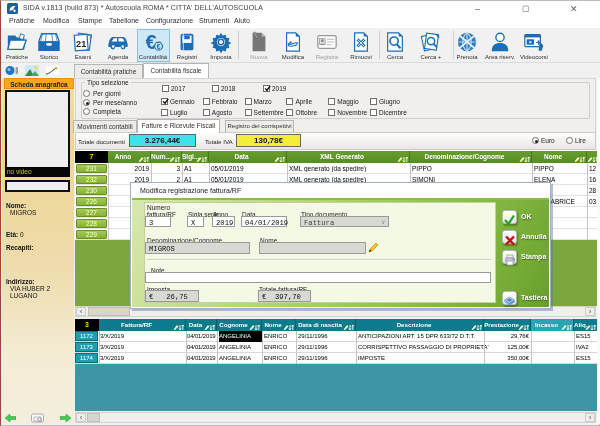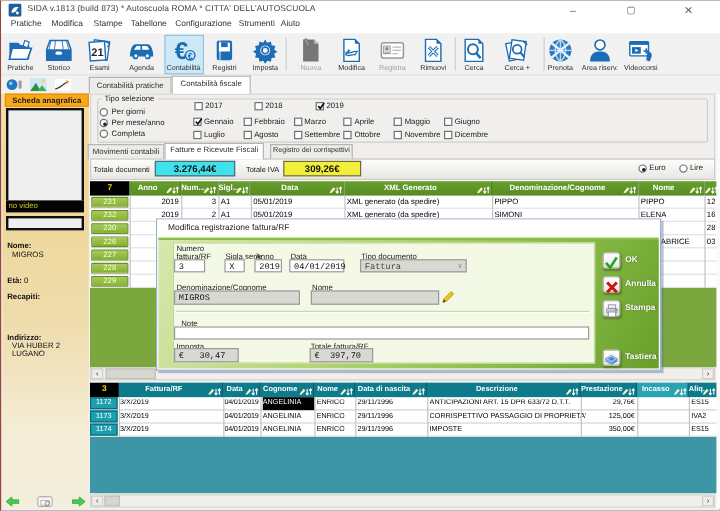--- a/index.html
+++ b/index.html
@@ -351,21 +351,21 @@
       <div class="rlab" style="left:378px;top:108px;">Dicembre</div>
     </div>
 
 <div class="tab2" style="left:72px;top:119px;width:64px;text-align:center;padding:2px 0 0 0;">Movimenti contabili</div>
 <div class="tab2 sel" style="left:136px;top:118px;height:14px;width:83px;text-align:center;padding:2px 0 0 0;">Fatture e Ricevute Fiscali</div>
 <div class="tab2" style="left:224px;top:119px;width:69px;text-align:center;padding:2px 0 0 0;font-size:6px;">Registro dei corrispettivi</div>
 <div class="abs" id="totals"></div>
 <div class="tot-l" style="left:77px;top:137px;font-size:6.2px;">Totale documenti</div>
 <div class="abs" id="cyanbox">3.276,44€</div>
 <div class="tot-l" style="left:204px;top:137px;font-size:6.2px;">Totale IVA</div>
-<div class="abs" id="yellowbox">309,26€</div>
+<div class="abs" id="yellowbox">130,78€</div>
 <div class="radio sel" style="left:531px;top:136px;"></div>
     <div class="rlab" style="left:540px;top:136px;">Euro</div>
 <div class="radio" style="left:565px;top:136px;"></div>
     <div class="rlab" style="left:574px;top:136px;">Lire</div>
 
 <div class="abs" id="t1">
       <div id="t1rh">7</div>
       <div class="t1h" style="left:33px;width:43px;">Anno<span class="hic"><svg width="11" height="7" viewBox="0 0 11 7" style="vertical-align:middle">
             <path d="M0.5 5.5 L4 1 L5.5 2.5 L2 6 Z" fill="#f8f8c8"></path>
             <path d="M7 1 v5 M5.8 4.5 l1.2 1.5 1.2-1.5" stroke="#fff" stroke-width="0.9" fill="none"></path>
@@ -591,21 +591,21 @@
       <div class="dl" style="left:156px;top:8px;">Tipo documento</div>
       <div class="din gray" style="left:155px;top:13px;width:89px;height:11px;color:#444;">Fattura<span style="position:absolute;right:3px;top:1px;color:#888;font-size:6px;">∨</span></div>
       <div class="dl" style="left:2px;top:34px;">Denominazione/Cognome</div>
       <div class="din gray" style="left:0px;top:39px;width:105px;height:12px;">MIGROS</div>
       <div class="dl" style="left:115px;top:34px;">Nome</div>
       <div class="din gray" style="left:114px;top:39px;width:107px;height:12px;"></div>
       <div id="dsep"></div>
       <div class="dl" style="left:6px;top:64px;">Note</div>
       <div class="din" style="left:0px;top:69px;width:346px;height:11px;"></div>
       <div class="dl" style="left:2px;top:83px;">Imposta</div>
-      <div class="din gray" style="left:0px;top:87px;width:54px;height:12px;">€   30,47</div>
+      <div class="din gray" style="left:0px;top:87px;width:54px;height:12px;">€   26,75</div>
       <div class="dl" style="left:114px;top:83px;">Totale fattura/RF</div>
       <div class="din gray" style="left:113px;top:87px;width:53px;height:12px;">€  397,70</div>
       <svg style="position:absolute;left:222px;top:38px;" width="12" height="13" viewBox="0 0 12 13">
             <path d="M2 11 L3 8 L9 2 L11 4 L5 10 Z" fill="#f5c518" stroke="#b8860b" stroke-width="0.7"></path>
             <path d="M2 11 L3 8.5 L4.5 10 Z" fill="#333"></path>
           </svg>
     </div>
     <div id="dlg-btns">
           <div class="dbtn-ic" style="left:370px;top:10px;text-align:center;padding-top:1px;"><svg width="13" height="12" viewBox="0 0 13 12">
               <path d="M2 6 l3.5 4 L11 1.5" fill="none" stroke="#1fa51f" stroke-width="2.2"></path>

